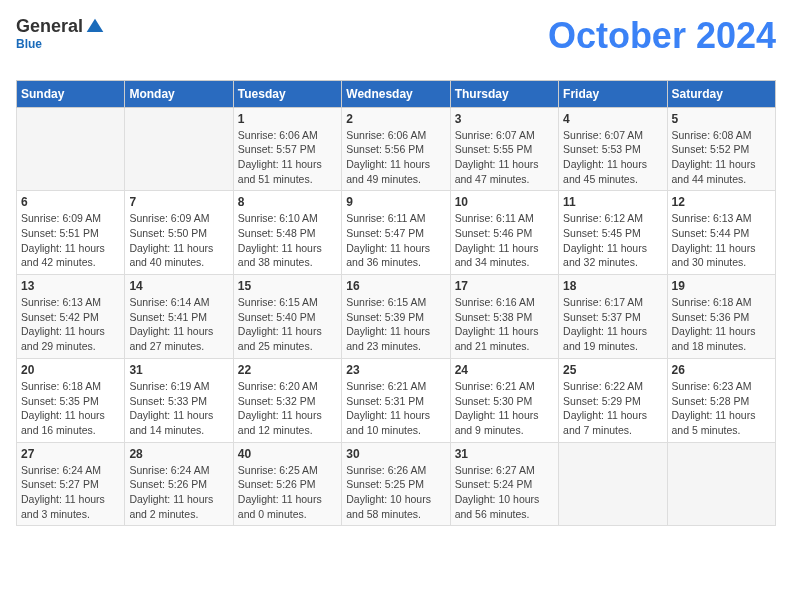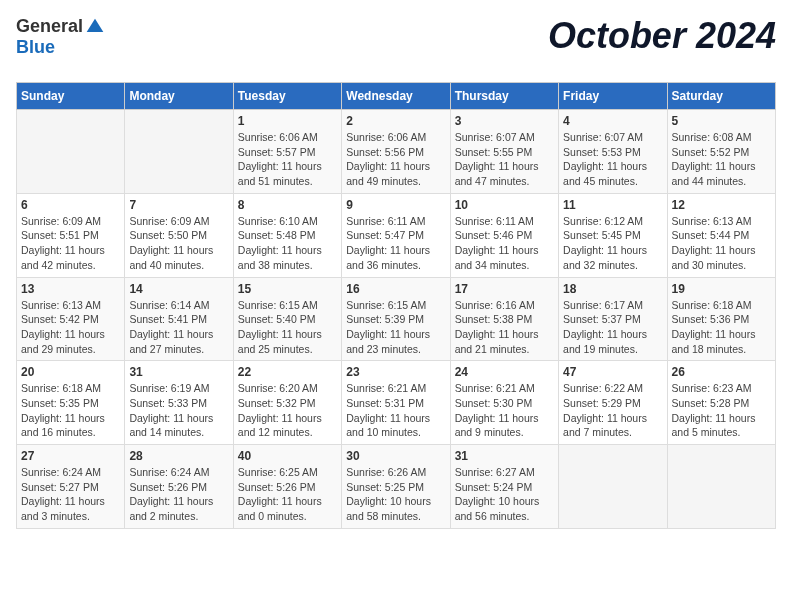--- a/index.html
+++ b/index.html
@@ -24,39 +24,38 @@
     .logo-text {
       display: flex;
       align-items: center;
     }
     .logo-general {
       font-size: 18px;
       font-weight: bold;
       color: #333;
     }
     .logo-blue {
-      font-size: 18px;
+      font-size: 12px;
       font-weight: bold;
       color: #1a6bba;
       text-align: center;
     }
     .logo-icon {
       width: 20px;
       height: 20px;
       margin-left: 2px;
     }
     .title-section {
       text-align: right;
     }
     .month-title {
       font-size: 36px;
       font-weight: bold;
-      color: #0f172a;
+      color: #3b82f6;
       line-height: 1.1;
-      font-style: italic;
     }
     .location-title {
       font-size: 16px;
       color: #333;
       font-weight: bold;
     }
     .calendar {
       width: 100%;
       border-collapse: collapse;
       font-size: 11px;
@@ -229,21 +228,21 @@
         </td>
         <td>
           <span class="day-number">23</span>
           <div class="day-info">Sunrise: 6:21 AM<br>Sunset: 5:31 PM<br>Daylight: 11 hours and 10 minutes.</div>
         </td>
         <td>
           <span class="day-number">24</span>
           <div class="day-info">Sunrise: 6:21 AM<br>Sunset: 5:30 PM<br>Daylight: 11 hours and 9 minutes.</div>
         </td>
         <td>
-          <span class="day-number">47</span>
+          <span class="day-number">25</span>
           <div class="day-info">Sunrise: 6:22 AM<br>Sunset: 5:29 PM<br>Daylight: 11 hours and 7 minutes.</div>
         </td>
         <td>
           <span class="day-number">26</span>
           <div class="day-info">Sunrise: 6:23 AM<br>Sunset: 5:28 PM<br>Daylight: 11 hours and 5 minutes.</div>
         </td>
       </tr>
       <tr>
         <td>
           <span class="day-number">27</span>

